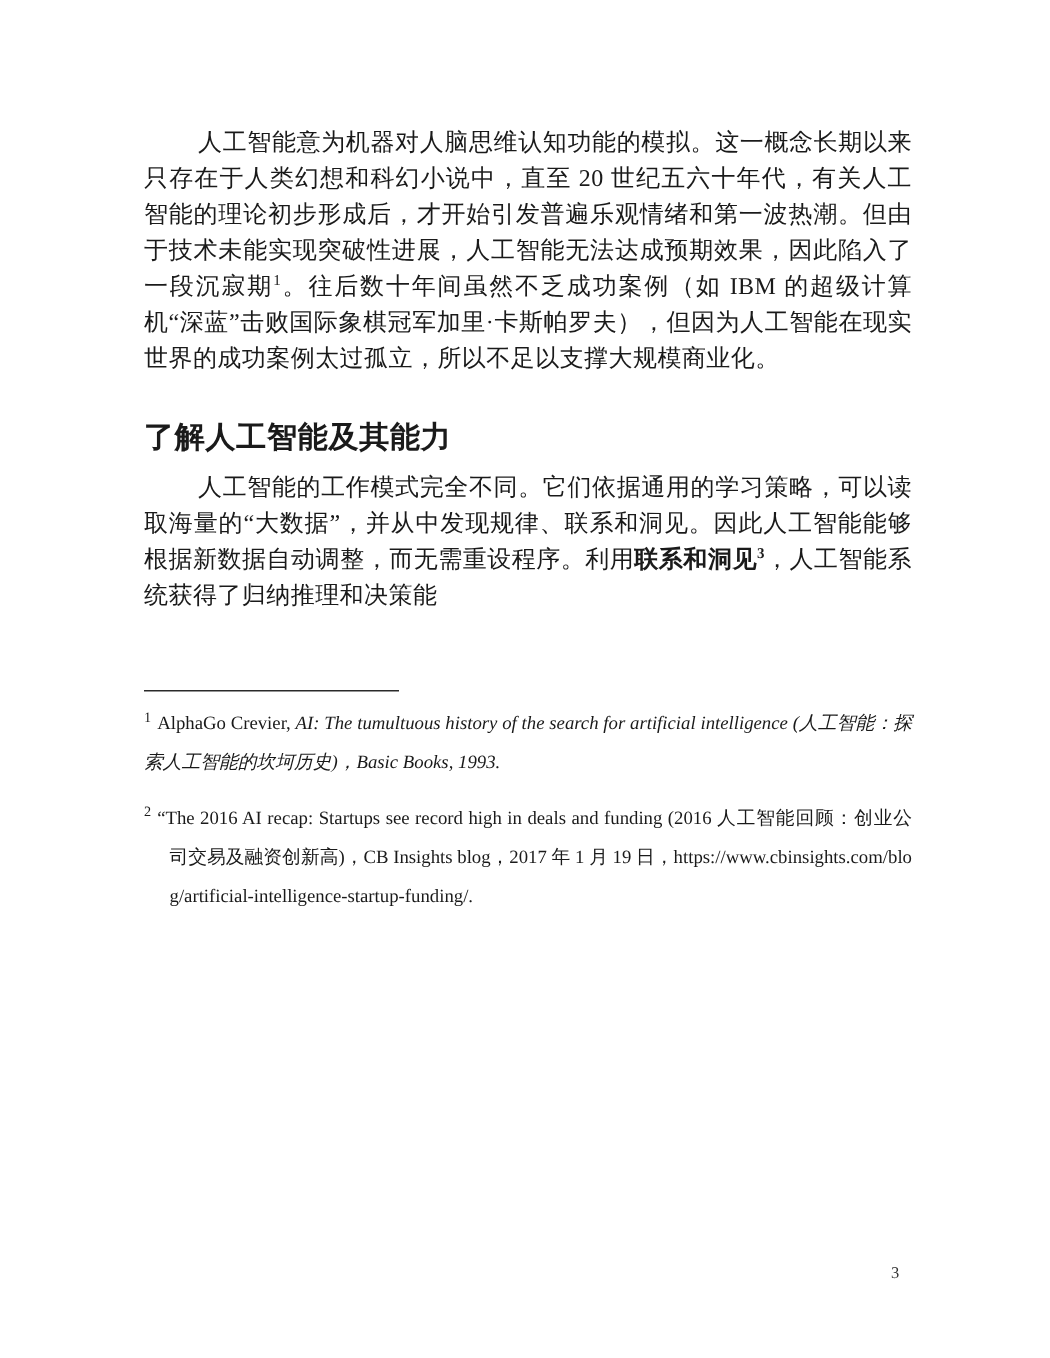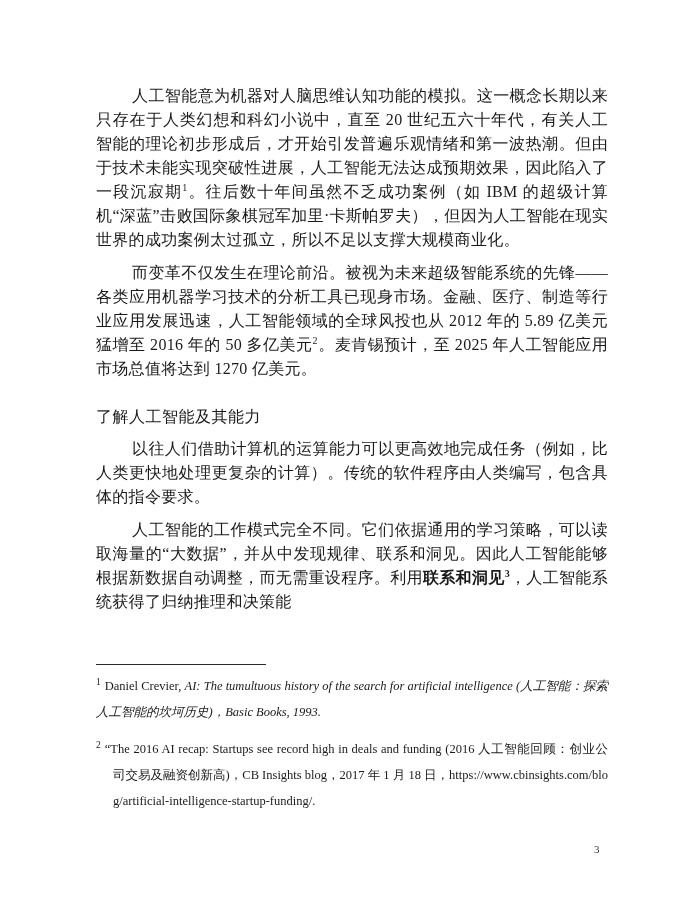--- a/index.html
+++ b/index.html
@@ -27,22 +27,22 @@
     margin-bottom: 9px;
     letter-spacing: 0.3px;
   }
   .body-para .b { font-weight: bold; }
   sup.fnref {
     font-size: 10px;
     line-height: 0;
     vertical-align: super;
   }
   .section-heading {
-    font-size: 16px;
-    font-weight: normal;
+    font-size: 20px;
+    font-weight: bold;
     margin-top: 26px;
     margin-bottom: 9px;
     letter-spacing: 0.5px;
   }
   .footnote-separator {
     border: none;
     border-top: 1px solid #2a2a2a;
     width: 170px;
     margin: 0;
     margin-top: 50px;
@@ -82,33 +82,31 @@
 </style>
 </head>
 <body>
 
 <div class="page">
   <div class="content">
 
     <p class="body-para"><span>人工智能意为机器对人脑思维认知功能的模拟。这一概念长期以来只存在于人类幻想和科幻小说中，直至 20 世纪五六十年代，有关人工智能的理论初步形成后，才开始引发普遍乐观情绪和第一波热潮。但由于技术未能实现突破性进展，人工智能无法达成预期效果，因此陷入了一段沉寂期</span><sup class="fnref">1</sup><span>。往后数十年间虽然不乏成功案例（如 IBM 的超级计算机“深蓝”击败国际象棋冠军加里·卡斯帕罗夫），但因为人工智能在现实世界的成功案例太过孤立，所以不足以支撑大规模商业化。</span></p>
 
 
-    <p class="body-para"><span>而变革不仅发生在理论前沿。被视为未来超级智能系统的先锋——各类应用机器学习技术的分析工具已现身市场。金融、医疗、制造等行业应用发展迅速，人工智能领域的全球风投也从 2012 年的 5.89 亿美元猛增至 2016 年的 50 多亿美元</span><sup class="fnref">2</sup><span>。麦肯锡预计，至 2025 年人工智能应用市场总值将达到 1270 亿美元。</span></p>
 
     <h2 class="section-heading">了解人工智能及其能力</h2>
 
-    <p class="body-para"><span>以往人们借助计算机的运算能力可以更高效地完成任务（例如，比人类更快地处理更复杂的计算）。传统的软件程序由人类编写，包含具体的指令要求。</span></p>
 
     <p class="body-para"><span>人工智能的工作模式完全不同。它们依据通用的学习策略，可以读取海量的“大数据”，并从中发现规律、联系和洞见。因此人工智能能够根据新数据自动调整，而无需重设程序。利用</span><span class="b">联系和洞见</span><sup class="fnref b">3</sup><span>，人工智能系统获得了归纳推理和决策能</span></p>
 
     <hr class="footnote-separator">
 
     <div class="footnotes">
 
-      <div class="footnote"><sup class="fnmark">1</sup><span>Daniel Crevier,  </span><span class="it">AI: The tumultuous history of the search for artificial intelligence (人工智能：探索人工智能的坎坷历史)，Basic Books, 1993.</span></div>
+      <div class="footnote"><sup class="fnmark">1</sup><span>AlphaGo Crevier,  </span><span class="it">AI: The tumultuous history of the search for artificial intelligence (人工智能：探索人工智能的坎坷历史)，Basic Books, 1993.</span></div>
 
-      <div class="footnote hanging"><sup class="fnmark">2</sup><span>“The 2016 AI recap: Startups see record high in deals and funding (2016 人工智能回顾：创业公司交易及融资创新高)，CB Insights blog，2017 年 1 月 18 日，</span><span class="url">https://www.cbinsights.com/blog/artificial-intelligence-startup-funding/</span><span>.</span></div>
+      <div class="footnote hanging"><sup class="fnmark">2</sup><span>“The 2016 AI recap: Startups see record high in deals and funding (2016 人工智能回顾：创业公司交易及融资创新高)，CB Insights blog，2017 年 1 月 19 日，</span><span class="url">https://www.cbinsights.com/blog/artificial-intelligence-startup-funding/</span><span>.</span></div>
 
     </div>
   </div>
 
   <div class="page-number">3</div>
 </div>
 
 </body></html>

